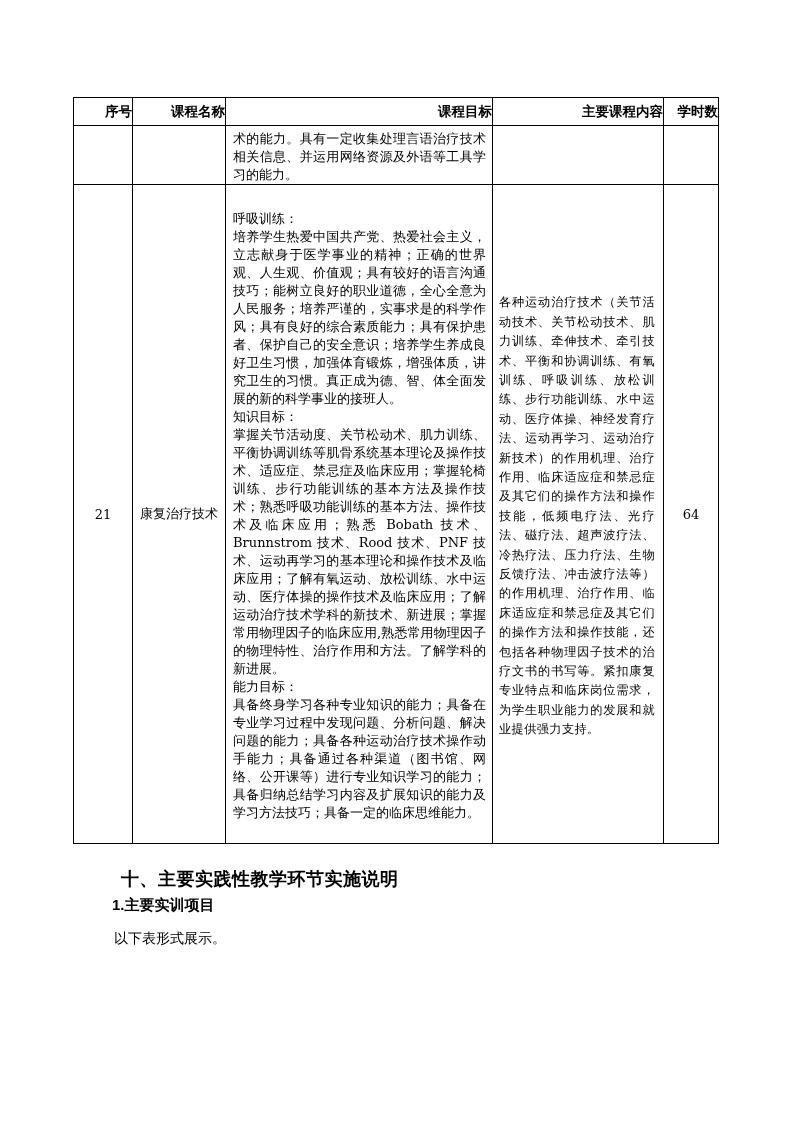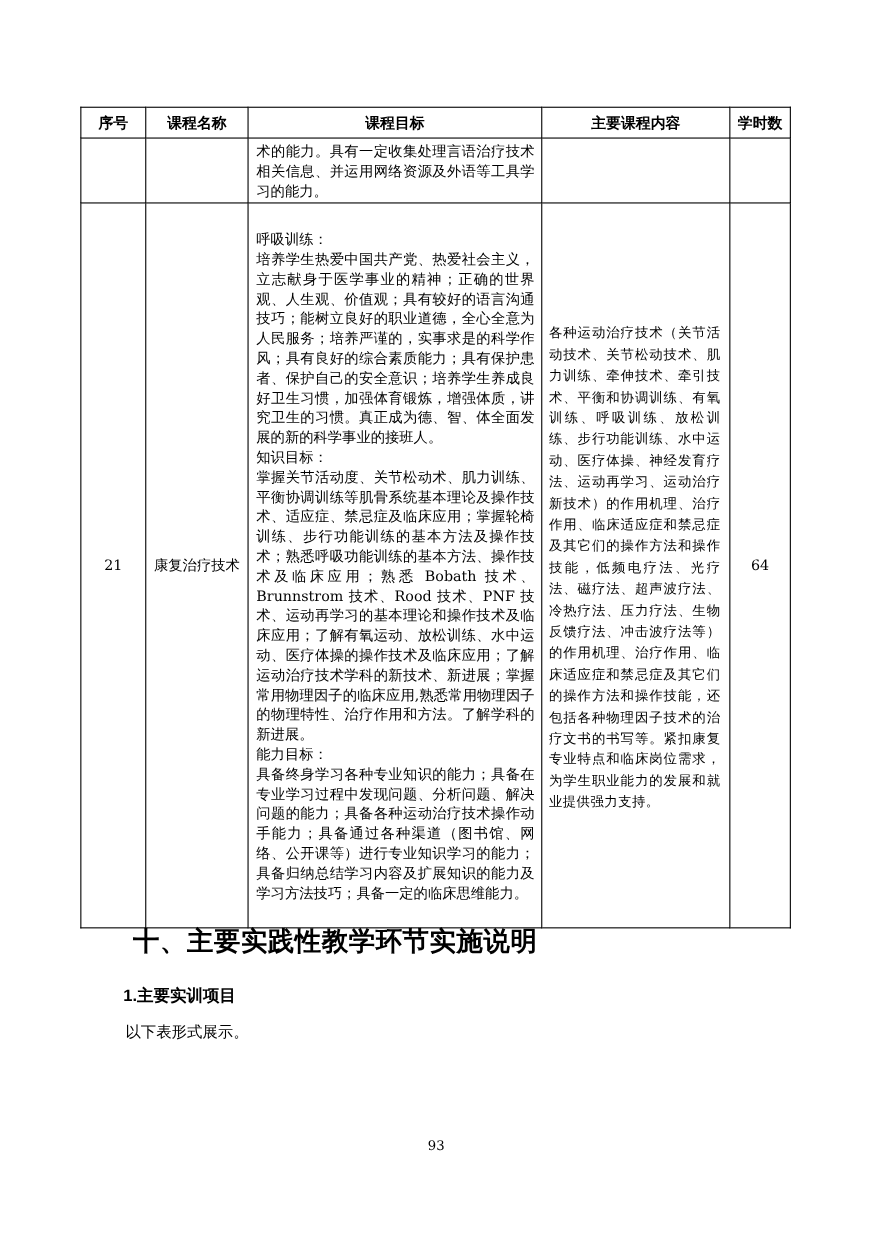--- a/index.html
+++ b/index.html
@@ -12,21 +12,21 @@
 
   table.course-table{
     position:absolute;left:73px;top:97px;width:645px;
     border-collapse:collapse;table-layout:fixed;
   }
   .course-table th,.course-table td{
     border:1px solid #000;padding:0;box-sizing:border-box;
     font-size:13px;color:#000;
   }
   .course-table th{
-    height:28px;text-align:center;vertical-align:middle;
+    height:28px;text-align:right;vertical-align:middle;
     font-family:"Liberation Sans","DejaVu Sans",sans-serif;
     font-weight:bold;font-size:13.5px;
   }
   tr.carryover-row td{height:59px;vertical-align:top;}
   tr.course-row td{height:659px;vertical-align:middle;}
 
   td.obj-cell{
     vertical-align:top;text-align:justify;text-justify:inter-ideograph;
     padding:4px 6px 0 7px;font-size:13px;line-height:18px;
   }
@@ -34,23 +34,23 @@
     vertical-align:top;text-align:justify;text-justify:inter-character;
     padding:5px 8px 0 6px;font-size:12.2px;line-height:19.4px;
     letter-spacing:0.4px;
   }
   td.center-cell{text-align:center;vertical-align:middle;font-size:13px;}
 
   .goal-label{text-align:left;}
   .goal-text{text-align:justify;text-justify:inter-ideograph;}
 
   .section-heading{
-    position:absolute;left:121px;top:840px;margin:0;
+    position:absolute;left:121px;top:867px;margin:0;
     font-family:"Liberation Sans","DejaVu Sans",sans-serif;
-    font-weight:bold;font-size:24px;letter-spacing:0.5px;
+    font-weight:bold;font-size:18px;letter-spacing:0.5px;
   }
   .subsection-heading{
     position:absolute;left:112px;top:896px;margin:0;
     font-family:"Liberation Sans","DejaVu Sans",sans-serif;
     font-weight:bold;font-size:15px;
   }
   .intro-paragraph{
     position:absolute;left:106px;top:922px;margin:8px;
     font-size:14px;
   }
@@ -103,15 +103,14 @@
         <td class="content-cell">各种运动治疗技术（关节活动技术、关节松动技术、肌力训练、牵伸技术、牵引技术、平衡和协调训练、有氧训练、呼吸训练、放松训练、步行功能训练、水中运动、医疗体操、神经发育疗法、运动再学习、运动治疗新技术）的作用机理、治疗作用、临床适应症和禁忌症及其它们的操作方法和操作技能，低频电疗法、光疗法、磁疗法、超声波疗法、冷热疗法、压力疗法、生物反馈疗法、冲击波疗法等）的作用机理、治疗作用、临床适应症和禁忌症及其它们的操作方法和操作技能，还包括各种物理因子技术的治疗文书的书写等。紧扣康复专业特点和临床岗位需求，为学生职业能力的发展和就业提供强力支持。</td>
         <td class="center-cell">64</td>
       </tr>
     </tbody>
   </table>
 
   <h2 class="section-heading">十、主要实践性教学环节实施说明</h2>
   <h3 class="subsection-heading">1.主要实训项目</h3>
   <p class="intro-paragraph">以下表形式展示。</p>
 
-  <div class="page-number">93</div>
 
 </div>
 
 </body></html>

